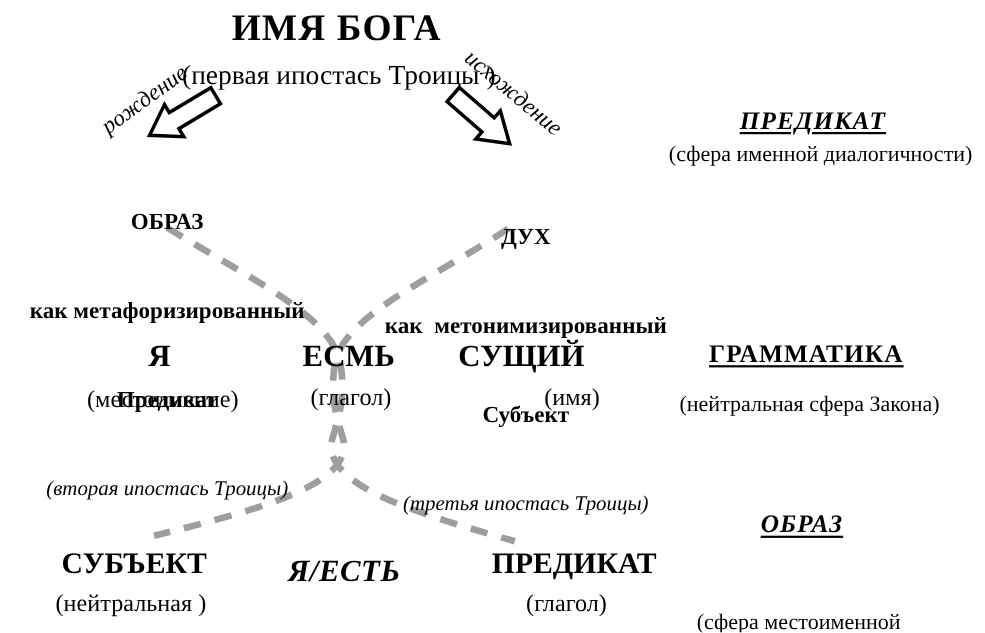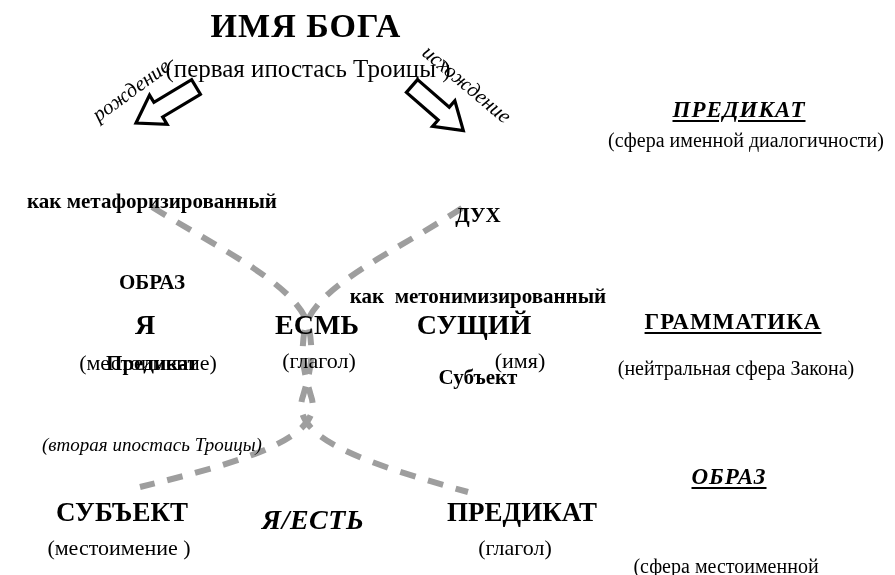--- a/index.html
+++ b/index.html
@@ -96,48 +96,49 @@
     </g>
   </svg>
 
   <div class="t" id="title-main">ИМЯ БОГА</div>
   <div class="t" id="title-sub">(первая ипостась Троицы )</div>
 
   <div class="t" id="label-birth">рождение</div>
   <div class="t" id="label-procession">исхождение</div>
 
   <div class="t hyp-block" id="block-obraz">
+    <div>ОБРАЗ</div>
     <div>как метафоризированный</div>
-    <div>ОБРАЗ</div>
     <div>Предикат</div>
     <div class="hyp-sub">(вторая ипостась Троицы)</div>
   </div>
 
   <div class="t hyp-block" id="block-dukh">
     <div>ДУХ</div>
     <div>как  метонимизированный</div>
     <div>Субъект</div>
+    <div class="hyp-sub">(третья ипостась Троицы)</div>
   </div>
 
   <div class="t mid-word" id="ya-word">Я</div>
   <div class="t mid-gloss" id="ya-gloss">(местоимение)</div>
   <div class="t mid-word" id="esm-word">ЕСМЬ</div>
   <div class="t mid-gloss" id="esm-gloss">(глагол)</div>
   <div class="t mid-word" id="sushchiy-word">СУЩИЙ</div>
   <div class="t mid-gloss" id="sushchiy-gloss">(имя)</div>
 
   <div class="t right-title it u" id="poetika">ПРЕДИКАТ</div>
   <div class="t right-sub" id="poetika-sub">(сфера именной диалогичности)</div>
   <div class="t right-title u" id="grammatika">ГРАММАТИКА</div>
   <div class="t right-sub" id="grammatika-sub">(нейтральная сфера Закона)</div>
   <div class="t right-title it u" id="logika">ОБРАЗ</div>
   <div class="t right-sub" id="logika-sub">
     <div>(сфера местоименной</div>
     
   </div>
 
   <div class="t bot-word" id="subekt-word">СУБЪЕКТ</div>
-  <div class="t" id="subekt-gloss">(местоимение )</div>
+  <div class="t" id="subekt-gloss">(нейтральная )</div>
   <div class="t" id="yaest">Я/ЕСТЬ</div>
   <div class="t bot-word" id="predikat-word">ПРЕДИКАТ</div>
   <div class="t" id="predikat-gloss">(глагол)</div>
 
 </div>
 
 </body></html>

